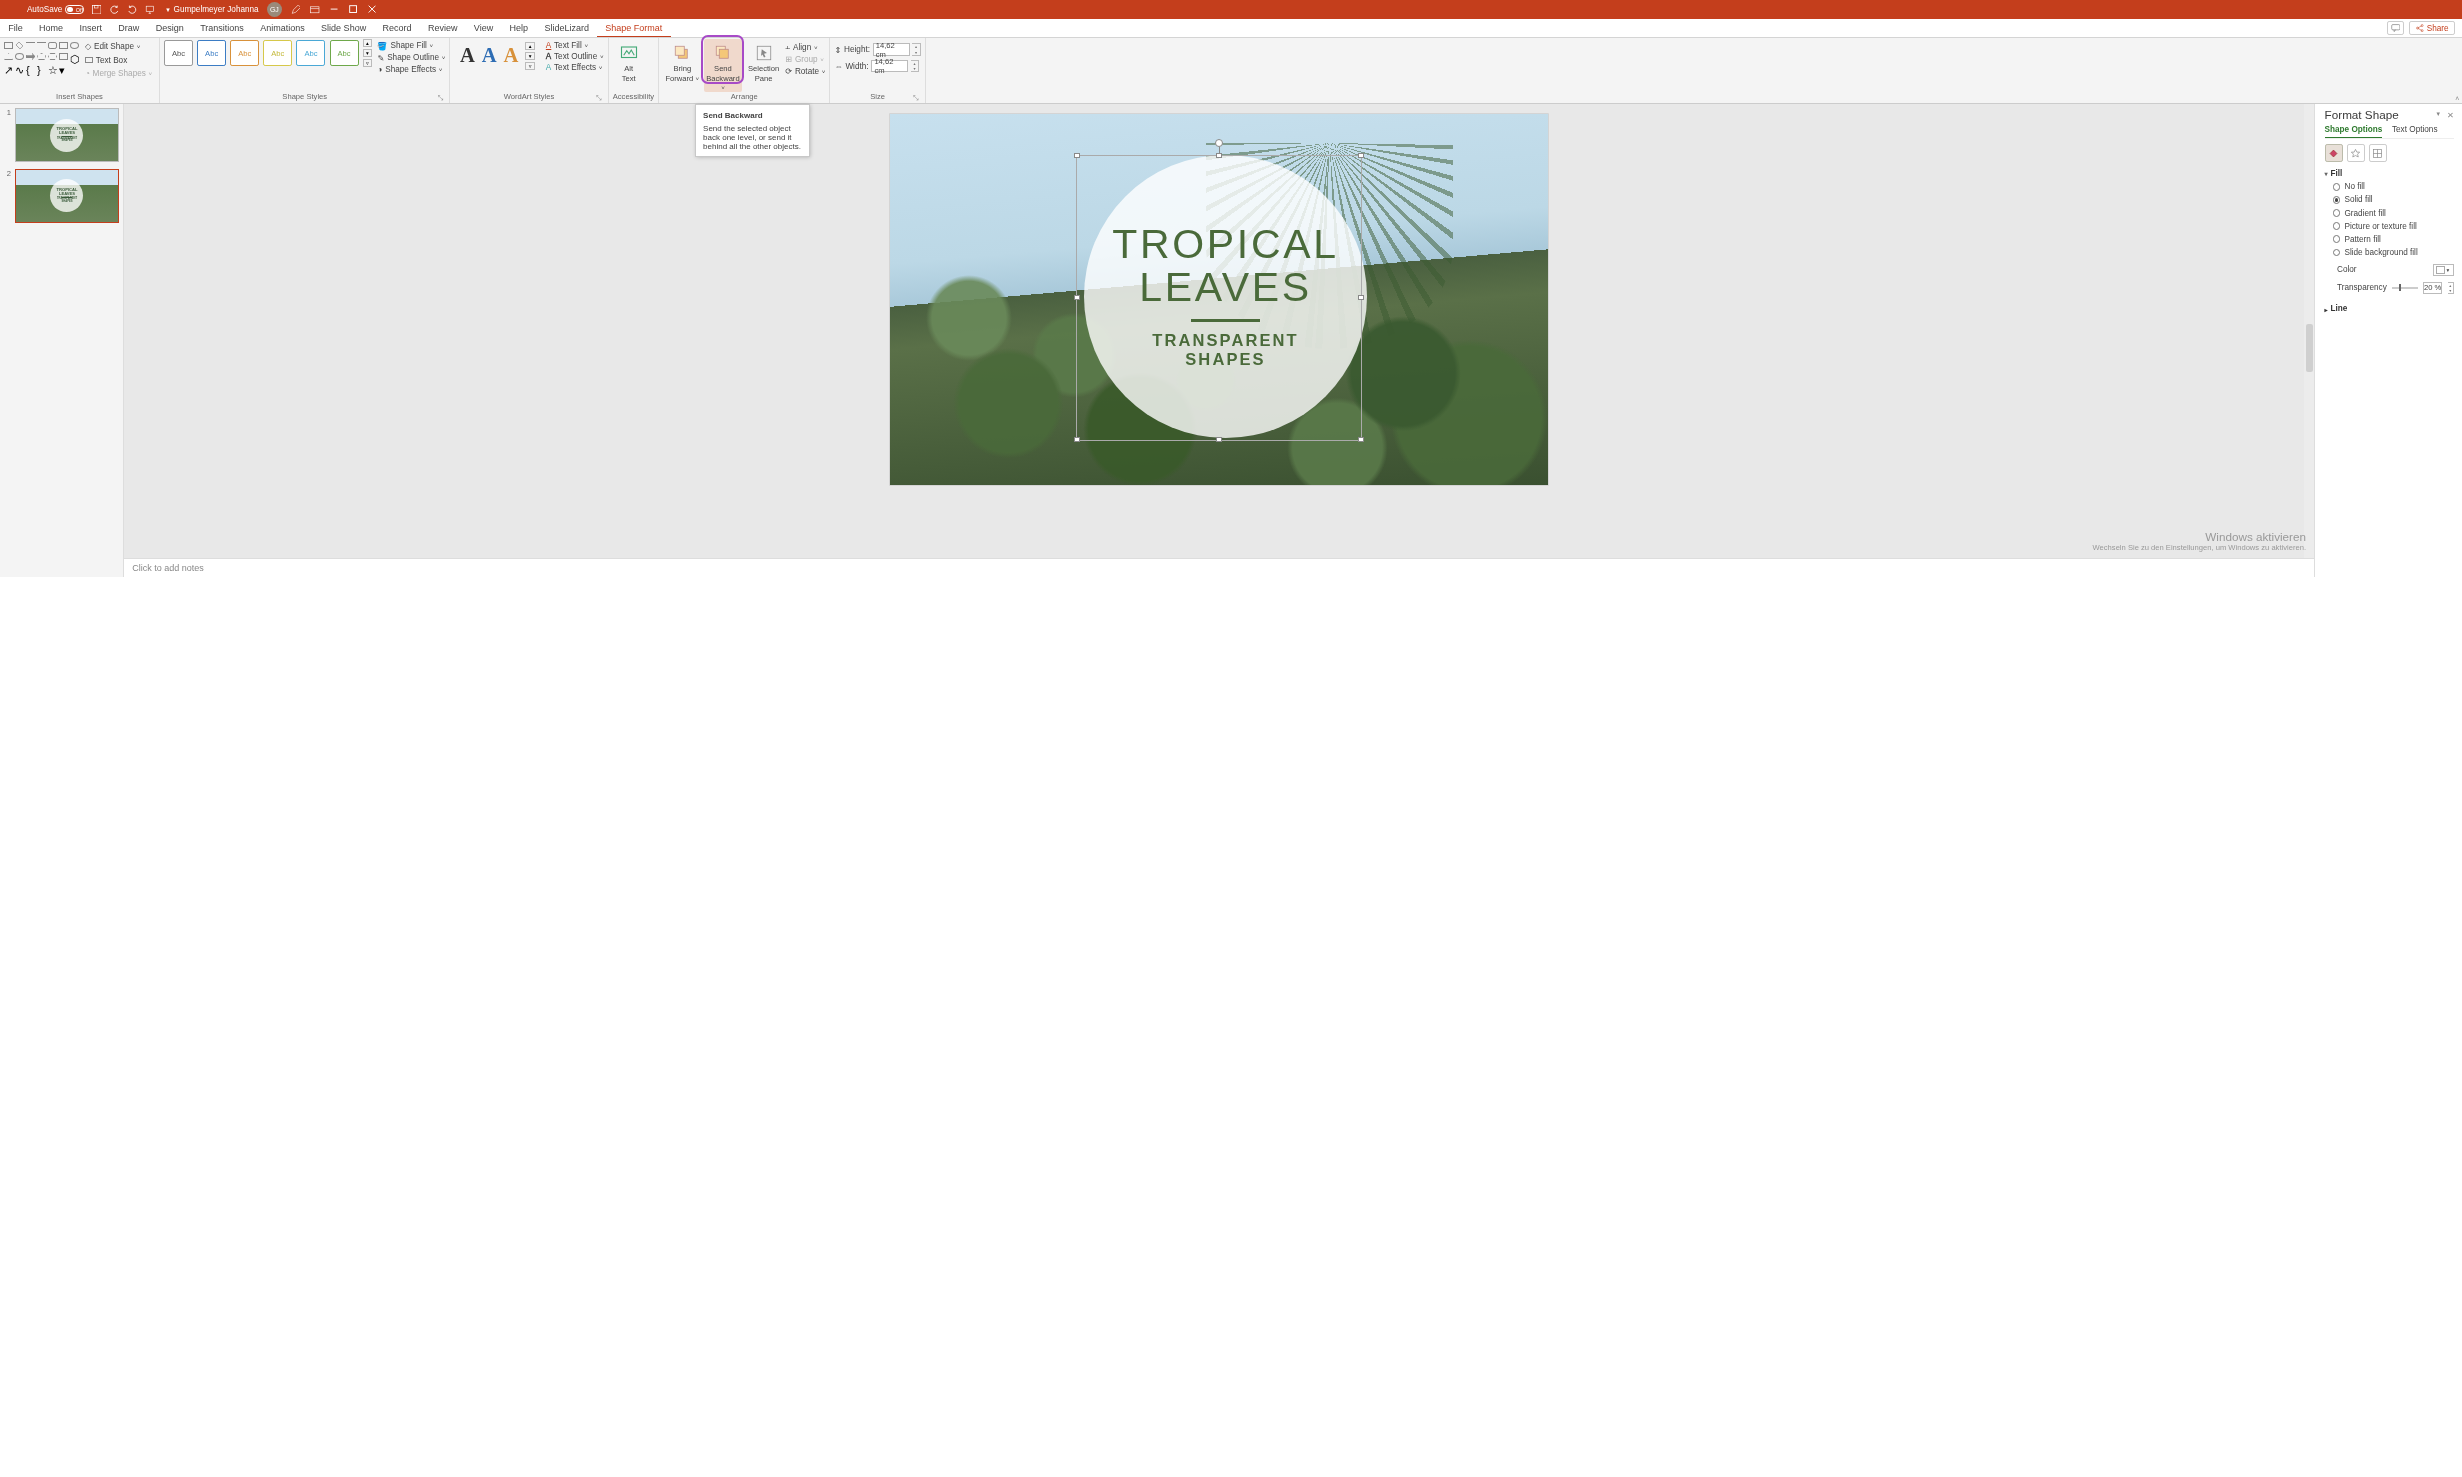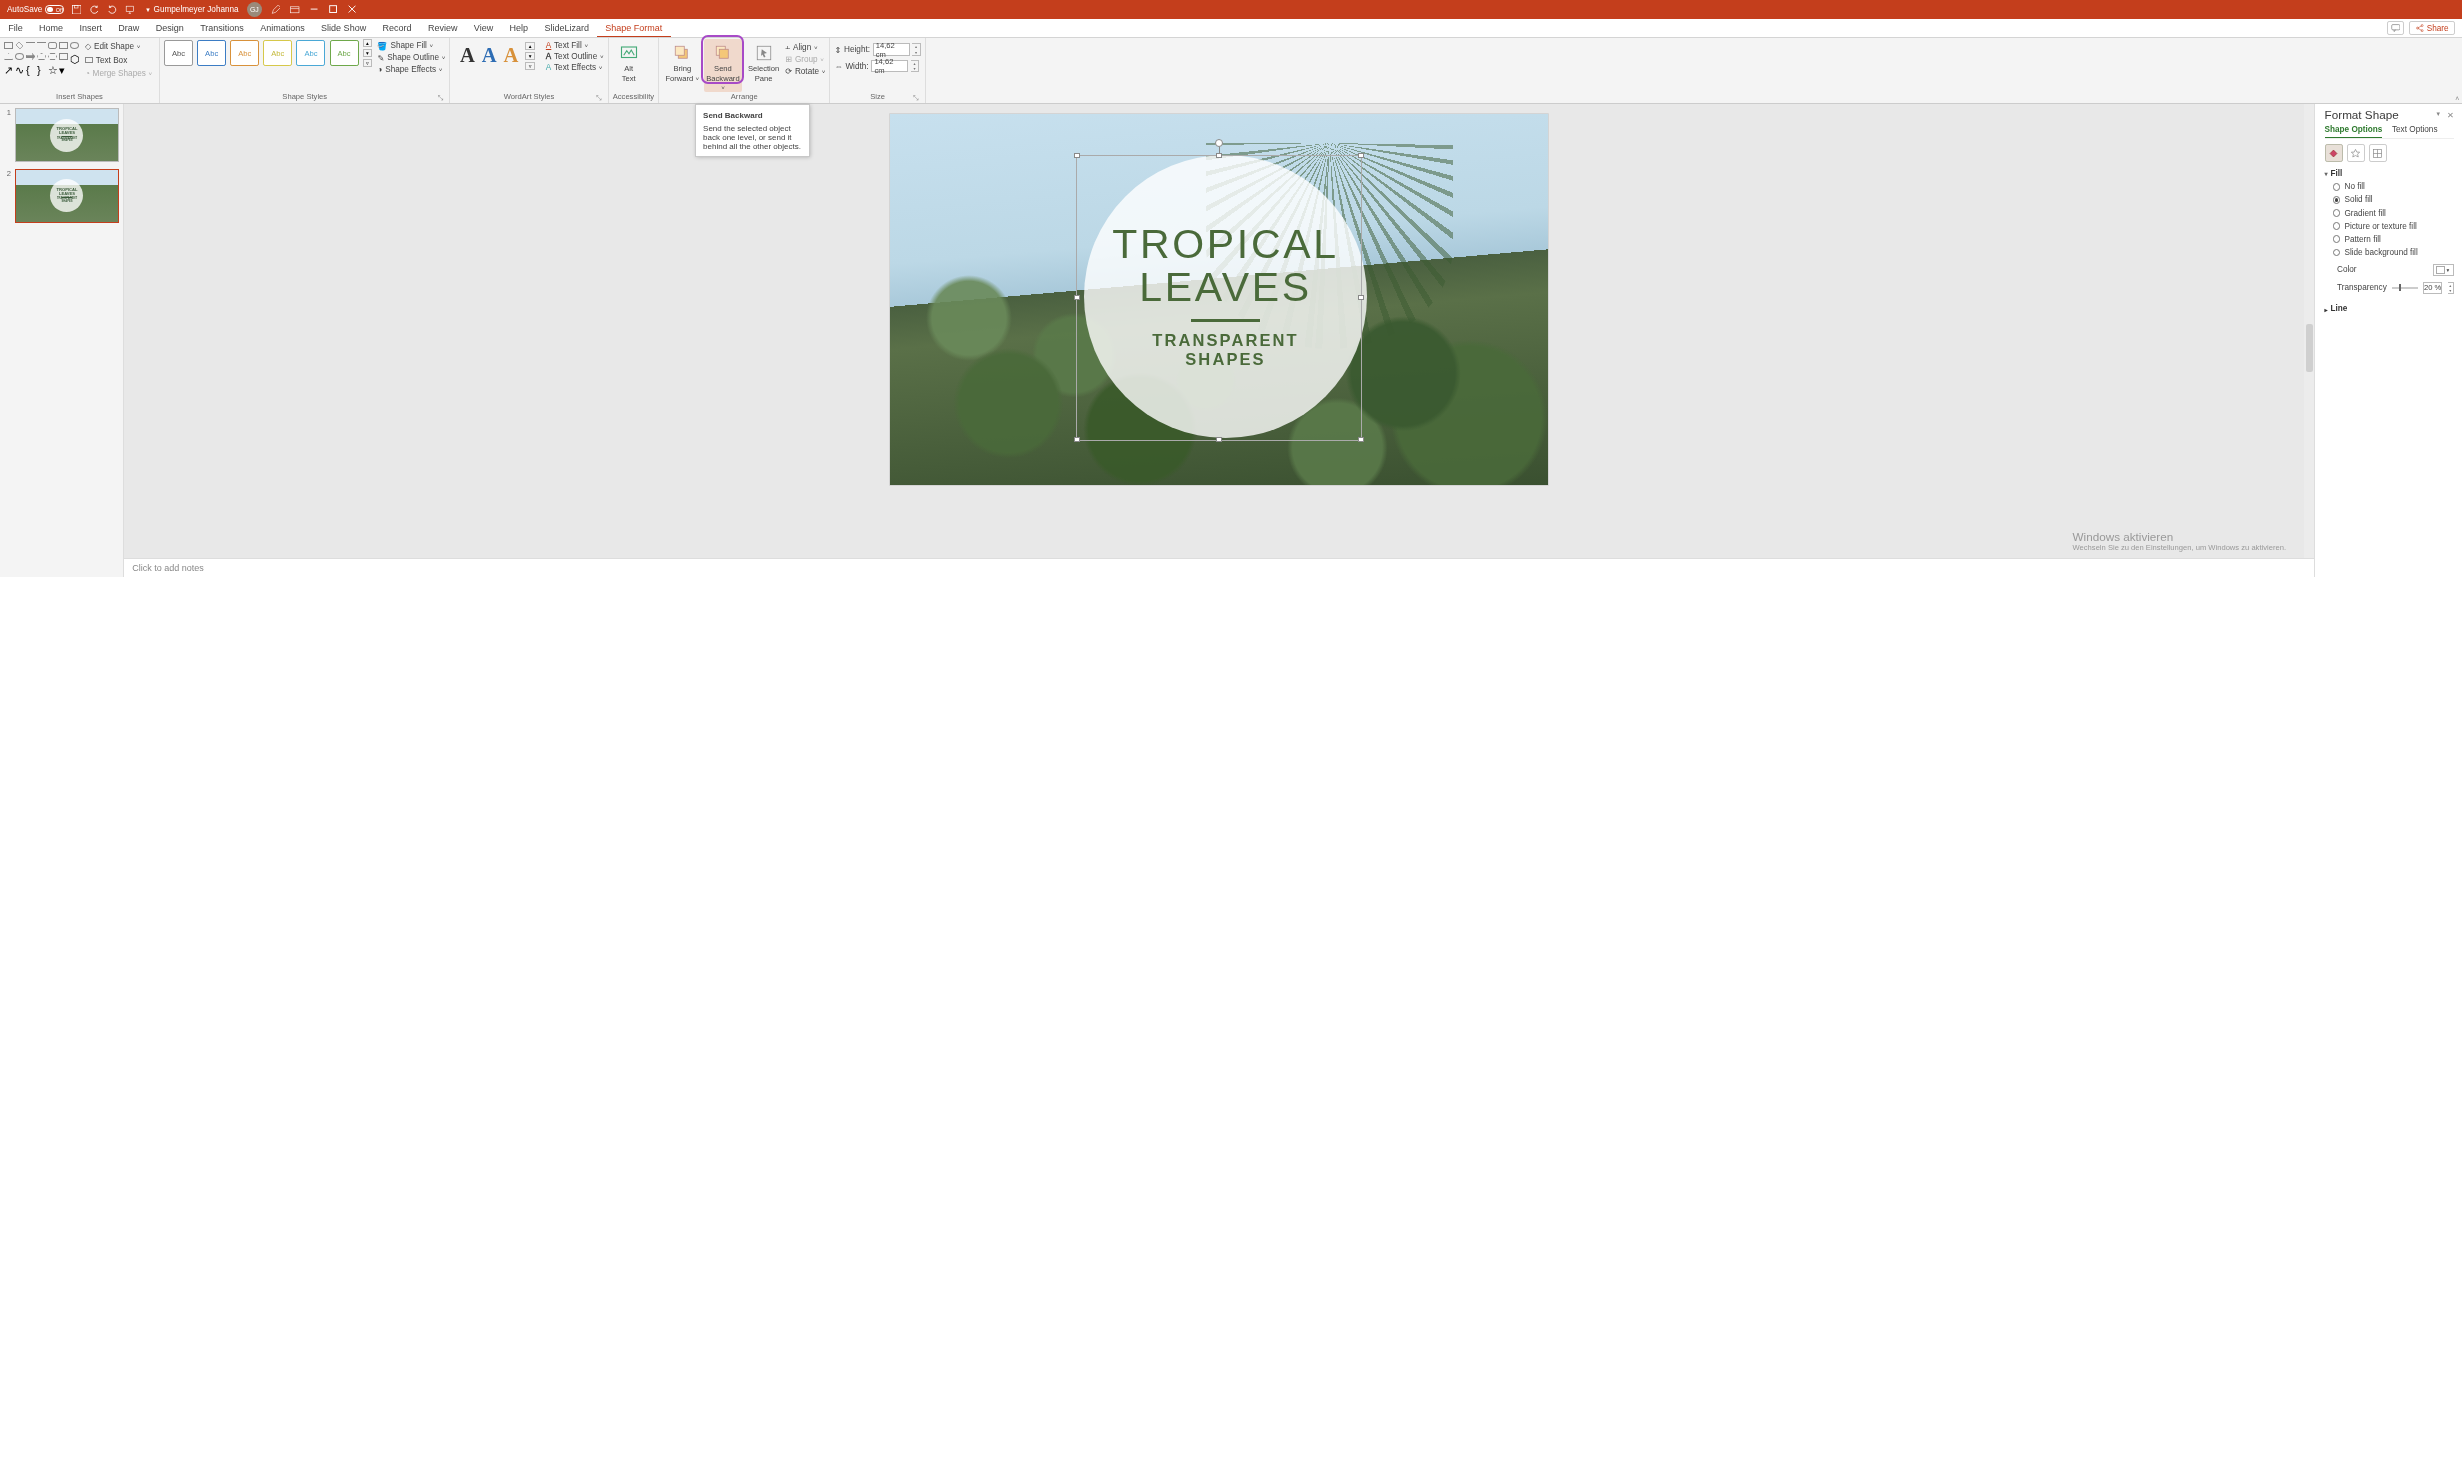--- a/index.html
+++ b/index.html
@@ -1,19 +1,19 @@
 <!DOCTYPE html>
 <html style="font-size:11px"><head>
 <meta charset="utf-8">
 <style>
 * { margin: 0; padding: 0; box-sizing: border-box; font-family: "Segoe UI", Arial, sans-serif; }
 body { background: #fff; overflow: hidden; }
 
 
-.title-bar { height: 19px; background: #c43e1c; display: flex; align-items: center; color: #fff; font-size: 8.2px; }
+.title-bar { height: 19px; background: #c43e1c; display: flex; align-items: center; color: #fff; font-size: 8.2px; padding-left: 20px; }
 .title-left { display: flex; align-items: center; gap: 6.9px; padding-left: 6.9px; }
 .auto-save-toggle { display: flex; align-items: center; gap: 2.7px; }
 .toggle-switch { width: 19px; height: 8.2px; border: 0.7px solid #fff; border-radius: 4.1px; position: relative; display:flex; align-items:center; }
 .toggle-knob { width: 5.5px; height: 5.5px; background: #fff; border-radius: 50%; margin-left: 1.4px; }
 .toggle-text { font-size: 5.5px; margin-left:2.7px; }
 .qat-icon { width: 11px; height: 11px; display: flex; align-items:center; justify-content:center; color:#fff; }
 .title-center { flex: 1; display: flex; justify-content: center; gap: 27.5px; align-items:center; }
 .doc-name { display: flex; align-items: center; gap: 2.1px; }
 .search-box { width: 192px; height: 15px; background: #d87a5e; border-radius: 2.1px; display: flex; align-items: center; padding: 0 5.5px; gap: 4.1px; }
 .search-box input { background: transparent; border: none; color: #fff; font-size: 8.2px; outline: none; flex:1; }
@@ -121,21 +121,21 @@
 .h-tl{left:-2.7px; top:-2.7px;} .h-tr{right:-2.7px; top:-2.7px;} .h-bl{left:-2.7px; bottom:-2.7px;} .h-br{right:-2.7px; bottom:-2.7px;}
 .h-t{left:50%; margin-left:-2.7px; top:-2.7px;} .h-b{left:50%; margin-left:-2.7px; bottom:-2.7px;}
 .h-l{top:50%; margin-top:-2.7px; left:-2.7px;} .h-r{top:50%; margin-top:-2.7px; right:-2.7px;}
 .rot-handle { position:absolute; top:-16.5px; left:50%; margin-left:-4.1px; width:8.2px; height:8.2px; border:0.7px solid #888; border-radius:50%; background:#fff;}
 .rot-line { position:absolute; top:-8.2px; left:50%; width:0.7px; height:6.9px; background:#888;}
 
 .vscroll { position:absolute; right:0; top:0; bottom:19px; width:9.6px; background:#ececec;}
 .vscroll-thumb { position:absolute; top:220px; width:6.9px; left:1.4px; height:48px; background:#cfcfcf; border-radius:2.1px;}
 
 
-.activation { position:absolute; right:28px; bottom:25px; text-align:left; color:#999; }
+.activation { position:absolute; right:8px; bottom:25px; text-align:right; color:#999; }
 .activation .a1 { font-size:11.7px; }
 .activation .a2 { font-size:7.6px; }
 
 
 .format-pane { width:148px; background:#fff; border-left:0.7px solid #ddd; padding:4.1px 8.2px 0 9.6px; font-size:8.2px; color:#444; position:relative;}
 .fp-title { font-size:11.7px; color:#3a3a3a; font-weight:400; margin-bottom:4.1px; display:flex; justify-content:space-between; align-items:center;}
 .fp-close { font-size:8.2px; color:#888;}
 .fp-tabs { display:flex; gap:9.6px; border-bottom:0.7px solid #eee; margin-bottom:5.5px; font-size:8.2px;}
 .fp-tab { padding-bottom:2.7px; }
 .fp-tab.active { color:#2e7a2e; border-bottom:1.4px solid #2e7a2e; font-weight:600;}

